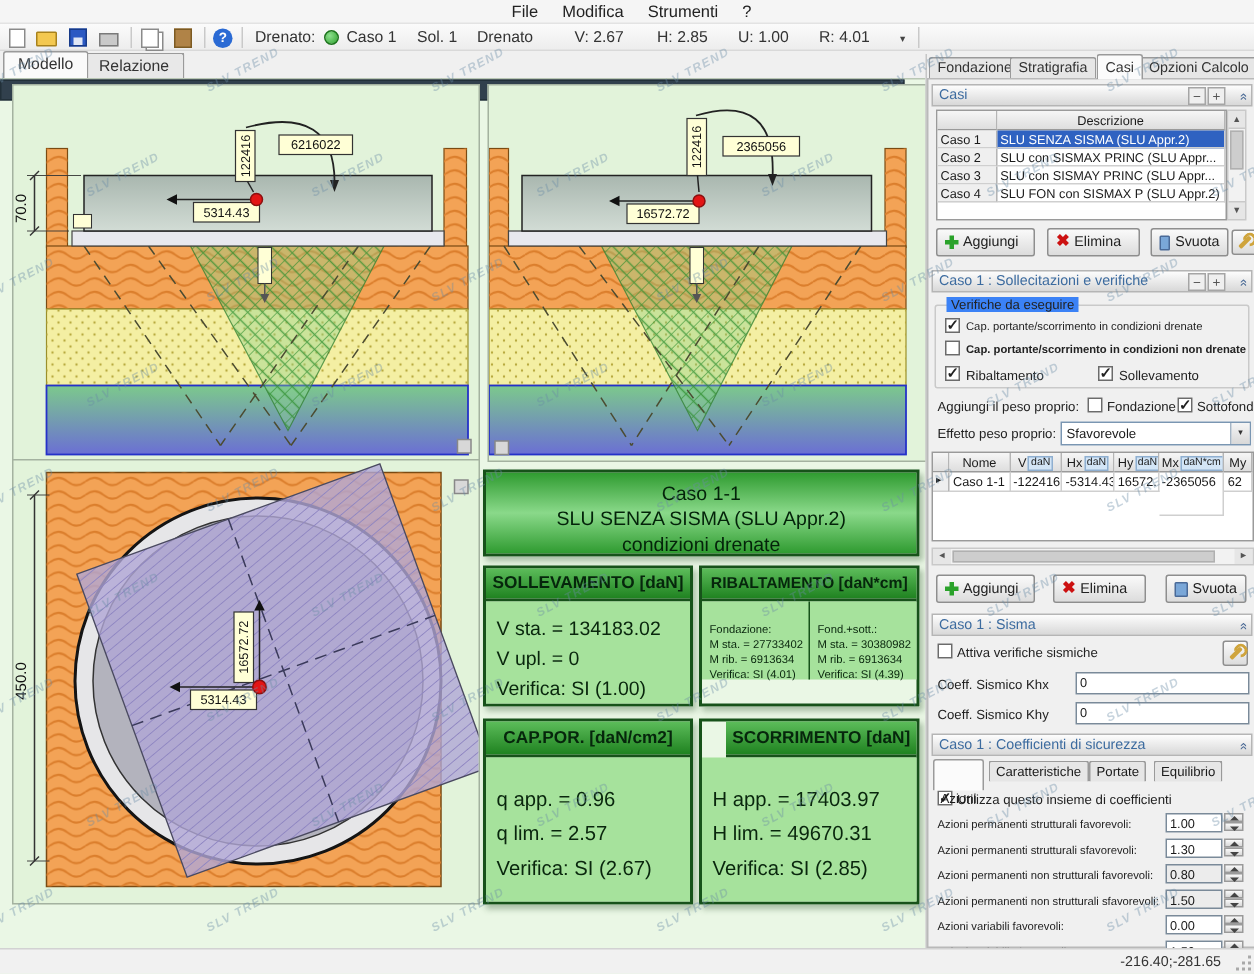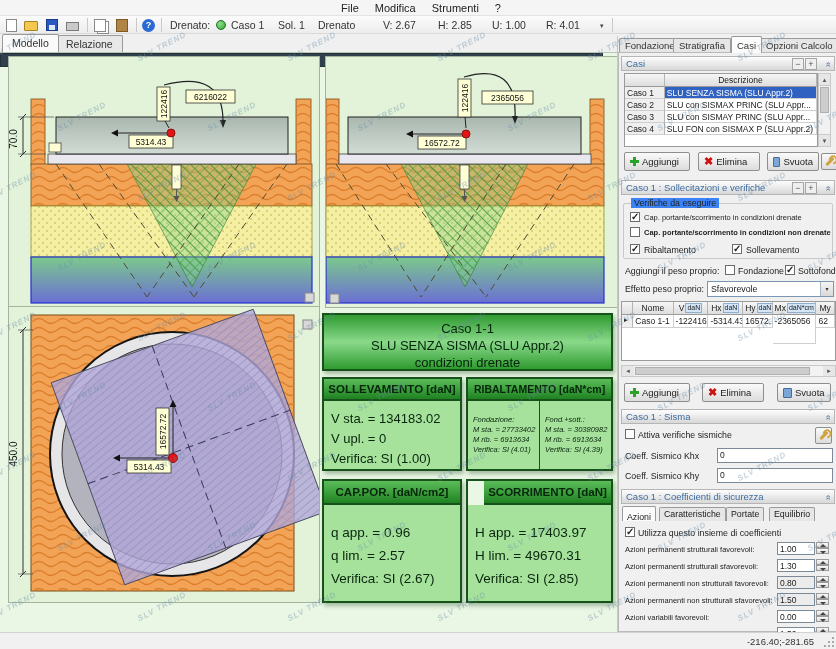--- a/index.html
+++ b/index.html
@@ -97,21 +97,21 @@
   .field.dim { background:#ececec; }
   .combo { position:absolute; background:#fff; border:1px solid #7a96b2; font-size:8.8px; padding:1px 3px; line-height:12px; }
   .combo .ca { position:absolute; right:0; top:0; bottom:0; width:13px; background:linear-gradient(#f5f5f5,#d8d8d8); border-left:1px solid #a5b5c5; font-size:6px; text-align:center; line-height:14px; color:#333; }
   .spin { position:absolute; width:13px; height:13px; }
   .spin span { display:block; height:6px; background:linear-gradient(#fafafa,#d8d8d8); border:1px solid #9a9a9a; position:relative; }
   .spin span::before { content:""; position:absolute; left:3px; border-left:3px solid transparent; border-right:3px solid transparent; }
   .spin .u::before { top:1px; border-bottom:3px solid #444; }
   .spin .d::before { top:2px; border-top:3px solid #444; }
 
   .ctab { position:absolute; top:0; height:14px; padding:1px 4px 0; font-size:8.8px; border:1px solid #9a9a9a; border-bottom:none; border-radius:2px 2px 0 0; background:#e6e6e6; white-space:nowrap; }
-  .ctab.active { background:#fbfbfb; height:15px; top:-1px; padding-top:5px; z-index:2; }
+  .ctab.active { background:#fbfbfb; height:15px; top:-1px; padding-top:20px; z-index:2; }
 
   
   .statusbar { left:0; top:632px; width:836px; height:17px; background:#f1f1f1; border-top:1px solid #d2d2d2; }
   .coords { position:absolute; right:22px; top:3px; font-size:9.5px; color:#333; }
   .grip { position:absolute; right:2px; bottom:2px; width:12px; height:12px; }
   .grip i { position:absolute; width:2px; height:2px; background:#a9a9a9; }
 
   
   #watermarks { position:absolute; left:0; top:0; width:836px; height:632px; pointer-events:none; z-index:50; overflow:hidden; }
   .wm { position:absolute; font-size:8px; font-style:italic; font-weight:bold; letter-spacing:1px; color:rgba(105,140,165,.38); transform:rotate(-28deg); white-space:nowrap; }
@@ -371,21 +371,21 @@
     <div class="ghead">SOLLEVAMENTO [daN]</div>
     <div class="gbody big" style="height:68px;">
       <div>V sta. = 134183.02</div>
       <div>V upl. = 0</div>
       <div>Verifica: SI (1.00)</div>
     </div>
   </div>
 
   <div class="gbox" style="left:466px; top:324px; width:147px; height:94px;">
     <div class="ghead" style="font-size:10.5px">RIBALTAMENTO [daN*cm]</div>
-    <div class="gbody" style="height:68px;font-style:italic;">
+    <div class="gbody" style="height:52px;">
       <div class="ribcols">
         <div class="ribcol">
           <div>Fondazione:</div>
           <div>M sta. = 27733402</div>
           <div>M rib. = 6913634</div>
           <div>Verifica: SI (4.01)</div>
         </div>
         <div class="ribcol">
           <div>Fond.+sott.:</div>
           <div>M sta. = 30380982</div>

